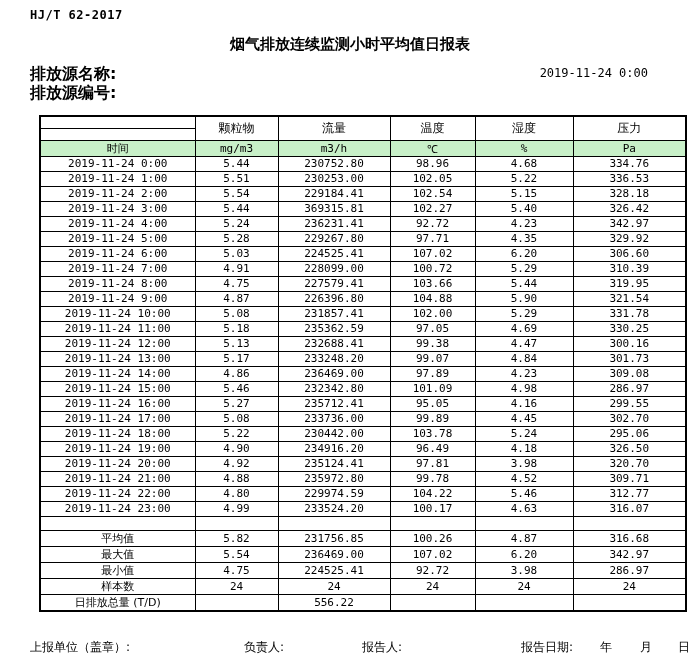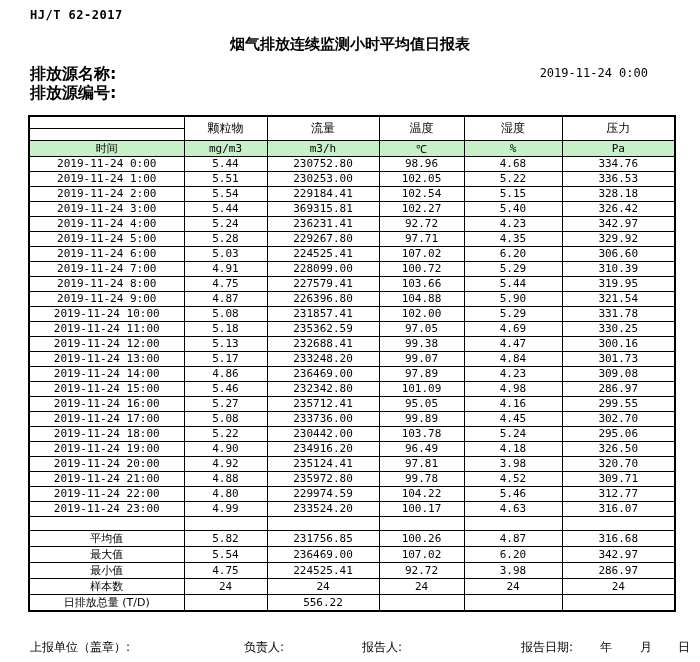--- a/index.html
+++ b/index.html
@@ -38,21 +38,21 @@
     line-height: 19px;
   }
   .meta-date {
     position: absolute;
     right: 52px; top: 66px;
     font-family: "DejaVu Sans Mono", monospace;
     font-size: 12px;
   }
   table.report-table {
     position: absolute;
-    left: 28px; top: 115px;
+    left: 39px; top: 115px;
     border-collapse: collapse;
     table-layout: fixed;
     width: 646px;
     border: 2px solid #000000;
     font-size: 11px;
   }
   .report-table td, .report-table th {
     border: 1px solid #000000;
     padding: 0 2px;
     text-align: center;

